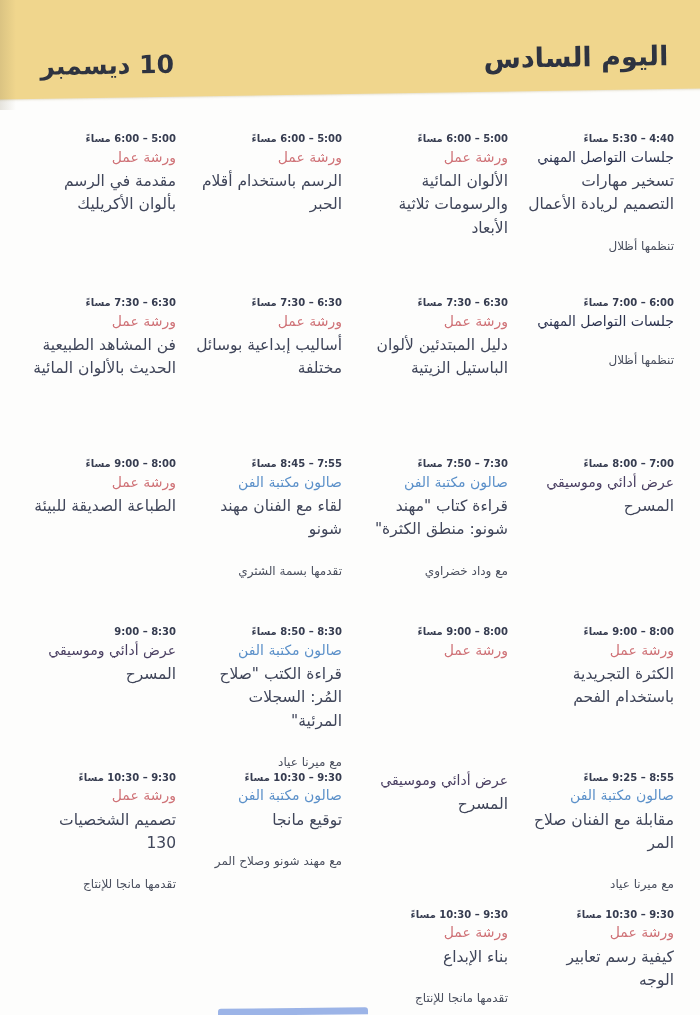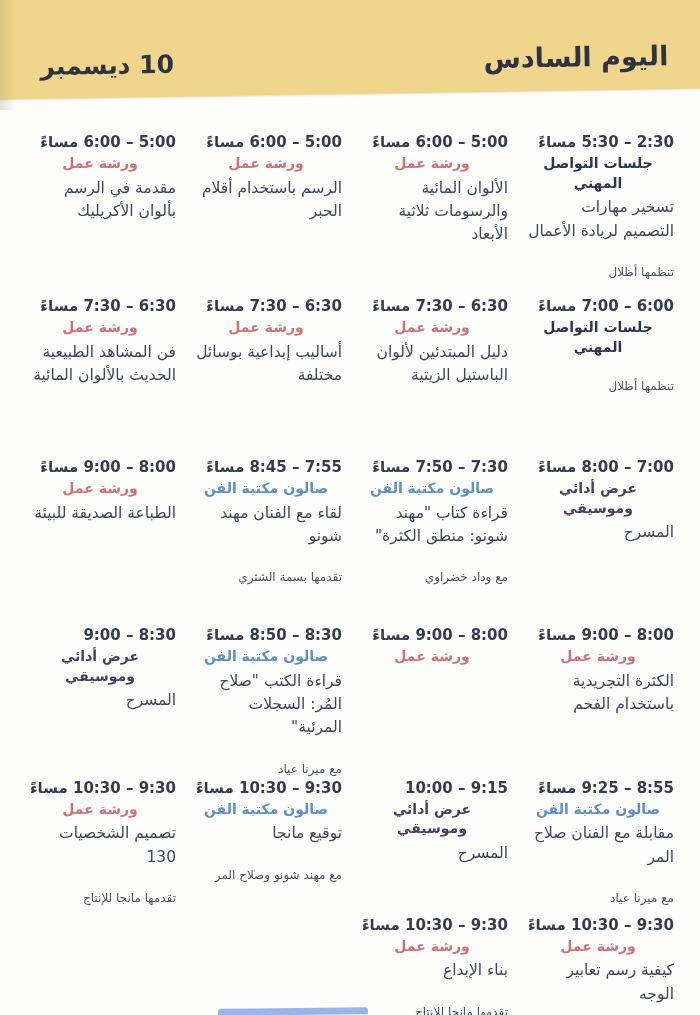--- a/index.html
+++ b/index.html
@@ -47,34 +47,33 @@
     grid-template-columns: repeat(4, 1fr);
     column-gap: 12px;
     align-items: start;
   }
   .cell {
     text-align: right;
     padding-left: 2px;
   }
   .time {
     display: block;
-    font-size: 15px;
+    font-size: 10px;
     font-weight: 700;
     color: #363c50;
     line-height: 1.35;
     margin-bottom: 2px;
     white-space: normal;
   }
   .category {
     display: block;
     font-size: 14px;
-    font-weight: 700;
+    font-weight: 400;
     line-height: 1.4;
     margin-bottom: 3px;
-    text-align: center;
   }
   .title {
     font-size: 15.5px;
     font-weight: 400;
     color: #40465a;
     line-height: 1.5;
     margin-left: 6px;
   }
   .note {
     font-size: 12px;
@@ -105,21 +104,21 @@
 
 <div class="header-band">
   <span class="header-title">اليوم السادس</span>
   <span class="header-date">10 ديسمبر</span>
 </div>
 <div class="corner-shade"></div>
 
 <div class="schedule-grid">
     <div class="row" style="min-height: 164px;">
       <div class="cell">
-        <span class="time">2:30 – 5:30 مساءً</span>
+        <span class="time">4:40 – 5:30 مساءً</span>
         <span class="category" style="color: rgb(45, 52, 80);">جلسات التواصل المهني</span>
         <div class="title">تسخير مهارات التصميم لريادة الأعمال</div>
         <div class="note">تنظمها أظلال</div>
       </div>
       <div class="cell">
         <span class="time">5:00 – 6:00 مساءً</span>
         <span class="category" style="color: rgb(207, 114, 119);">ورشة عمل</span>
         <div class="title">الألوان المائية والرسومات ثلاثية الأبعاد</div>
       </div>
       <div class="cell">
@@ -202,21 +201,20 @@
       </div>
     </div>
     <div class="row" style="min-height: 137px;">
       <div class="cell">
         <span class="time">8:55 – 9:25 مساءً</span>
         <span class="category" style="color: rgb(91, 144, 201);">صالون مكتبة الفن</span>
         <div class="title">مقابلة مع الفنان صلاح المر</div>
         <div class="note">مع ميرنا عياد</div>
       </div>
       <div class="cell">
-        <span class="time">9:15 – 10:00</span>
         <span class="category" style="color: rgb(73, 62, 97);">عرض أدائي وموسيقي</span>
         <div class="title">المسرح</div>
       </div>
       <div class="cell">
         <span class="time">9:30 – 10:30 مساءً</span>
         <span class="category" style="color: rgb(91, 144, 201);">صالون مكتبة الفن</span>
         <div class="title">توقيع مانجا</div>
         <div class="note">مع مهند شونو وصلاح المر</div>
       </div>
       <div class="cell">

